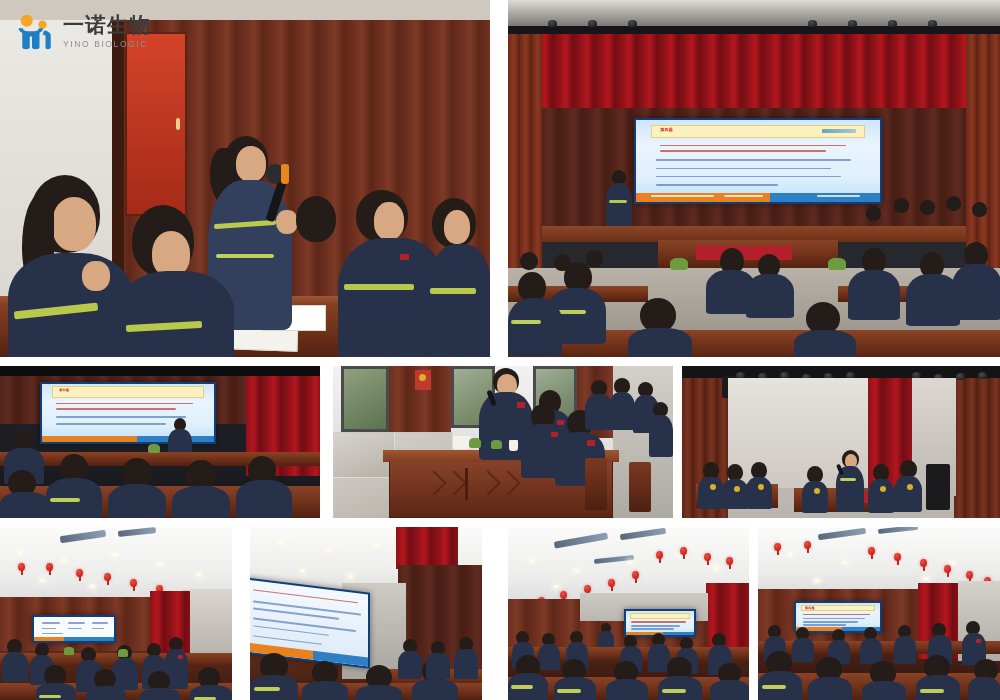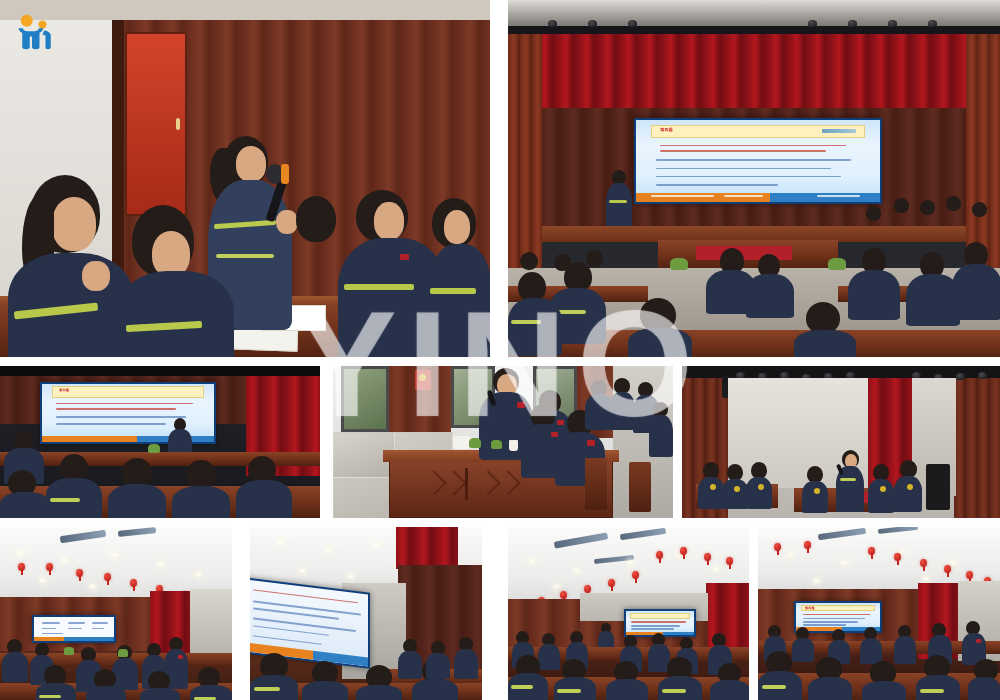--- a/index.html
+++ b/index.html
@@ -890,29 +890,32 @@
         <div class="body" style="left:0;top:20px;width:44px;height:30px;"></div>
         <div class="stripe thin" style="left:4px;top:34px;width:24px;height:4px;"></div>
       </div>
       <div class="fig" style="left:210px;top:132px;width:32px;height:44px;">
         <div class="head" style="left:6px;top:0;width:24px;height:22px;"></div>
         <div class="body" style="left:0;top:18px;width:32px;height:28px;"></div>
       </div>
     </div>
   </div>
 
-  <div class="watermark">YINO</div>
 
   <div class="logo">
     <div class="logo-mark">
       <svg viewBox="0 0 56 48" width="42" height="36" aria-hidden="true">
         <circle cx="17" cy="9" r="8" fill="#f5a623"></circle>
         <circle cx="38" cy="14" r="5.5" fill="#f5a623"></circle>
         <path d="M6 19 C6 19 7 24 11 25 L11 44 C11 46 13 47 16 47 C19 47 21 46 21 44 L21 31
                  C21 29 24 29 24 31 L24 44 C24 46 26 47 29 47 C32 47 34 46 34 44 L34 25
                  C38 24 39 19 39 19 L33 19 C33 22 30 23 27 23 L18 23 C15 23 12 22 12 19 Z" fill="#1f7ec4"></path>
         <path d="M40 22 C44 22 48 24 49 28 L49 44 C49 46 47 47 45 47 C43 47 42 46 42 44
                  L42 30 C42 28 40 27 38 28 Z" fill="#1f7ec4"></path>
       </svg>
     </div>
+    <div>
+      <div class="logo-cn">一诺生物</div>
+      <div class="logo-en">YINO BIOLOGIC</div>
+    </div>
   </div>
 
 </div>
 
 </body></html>

